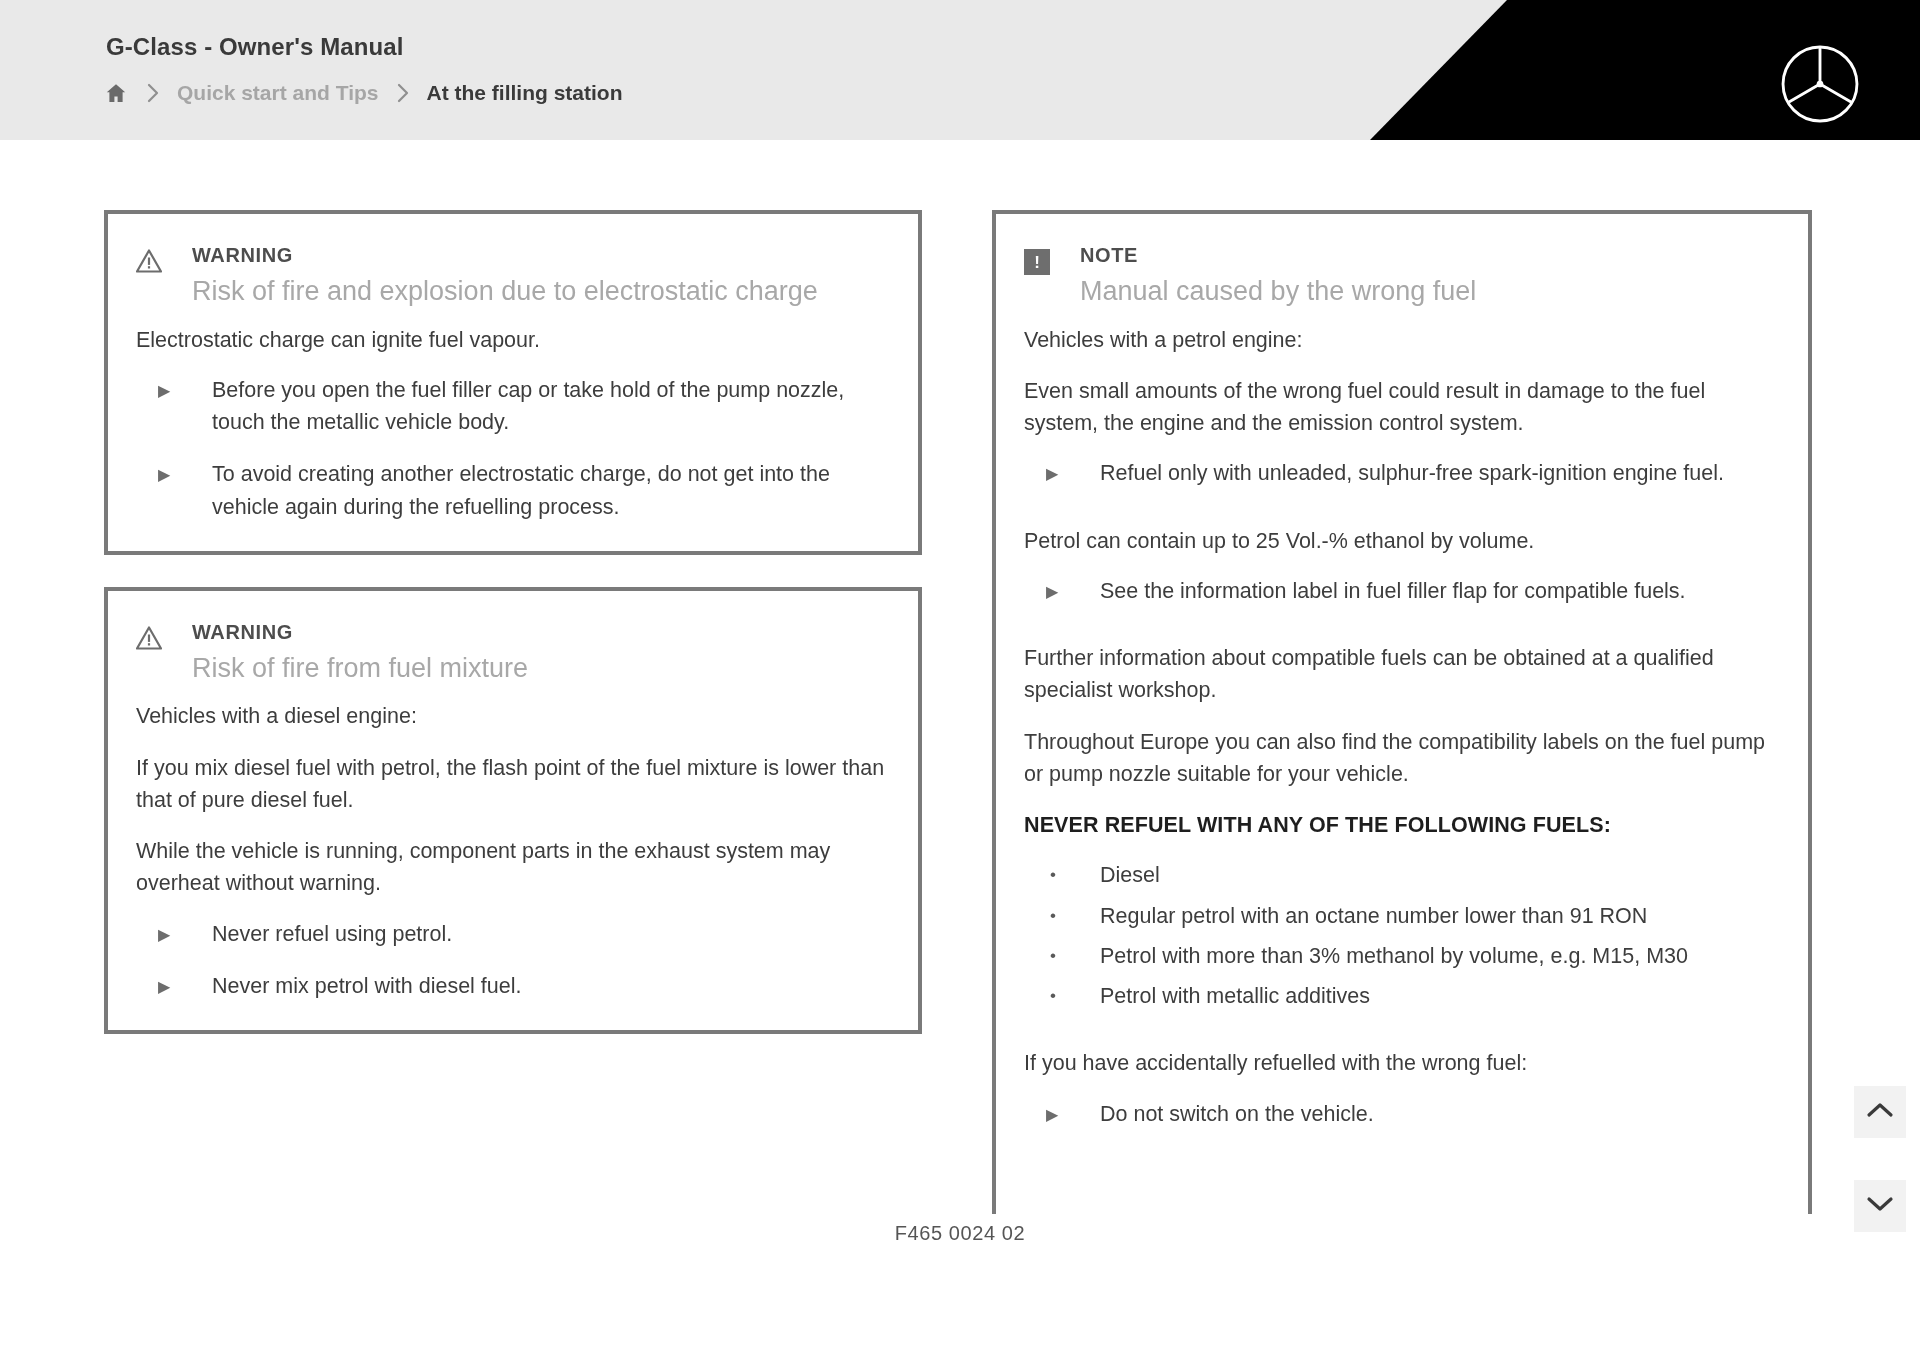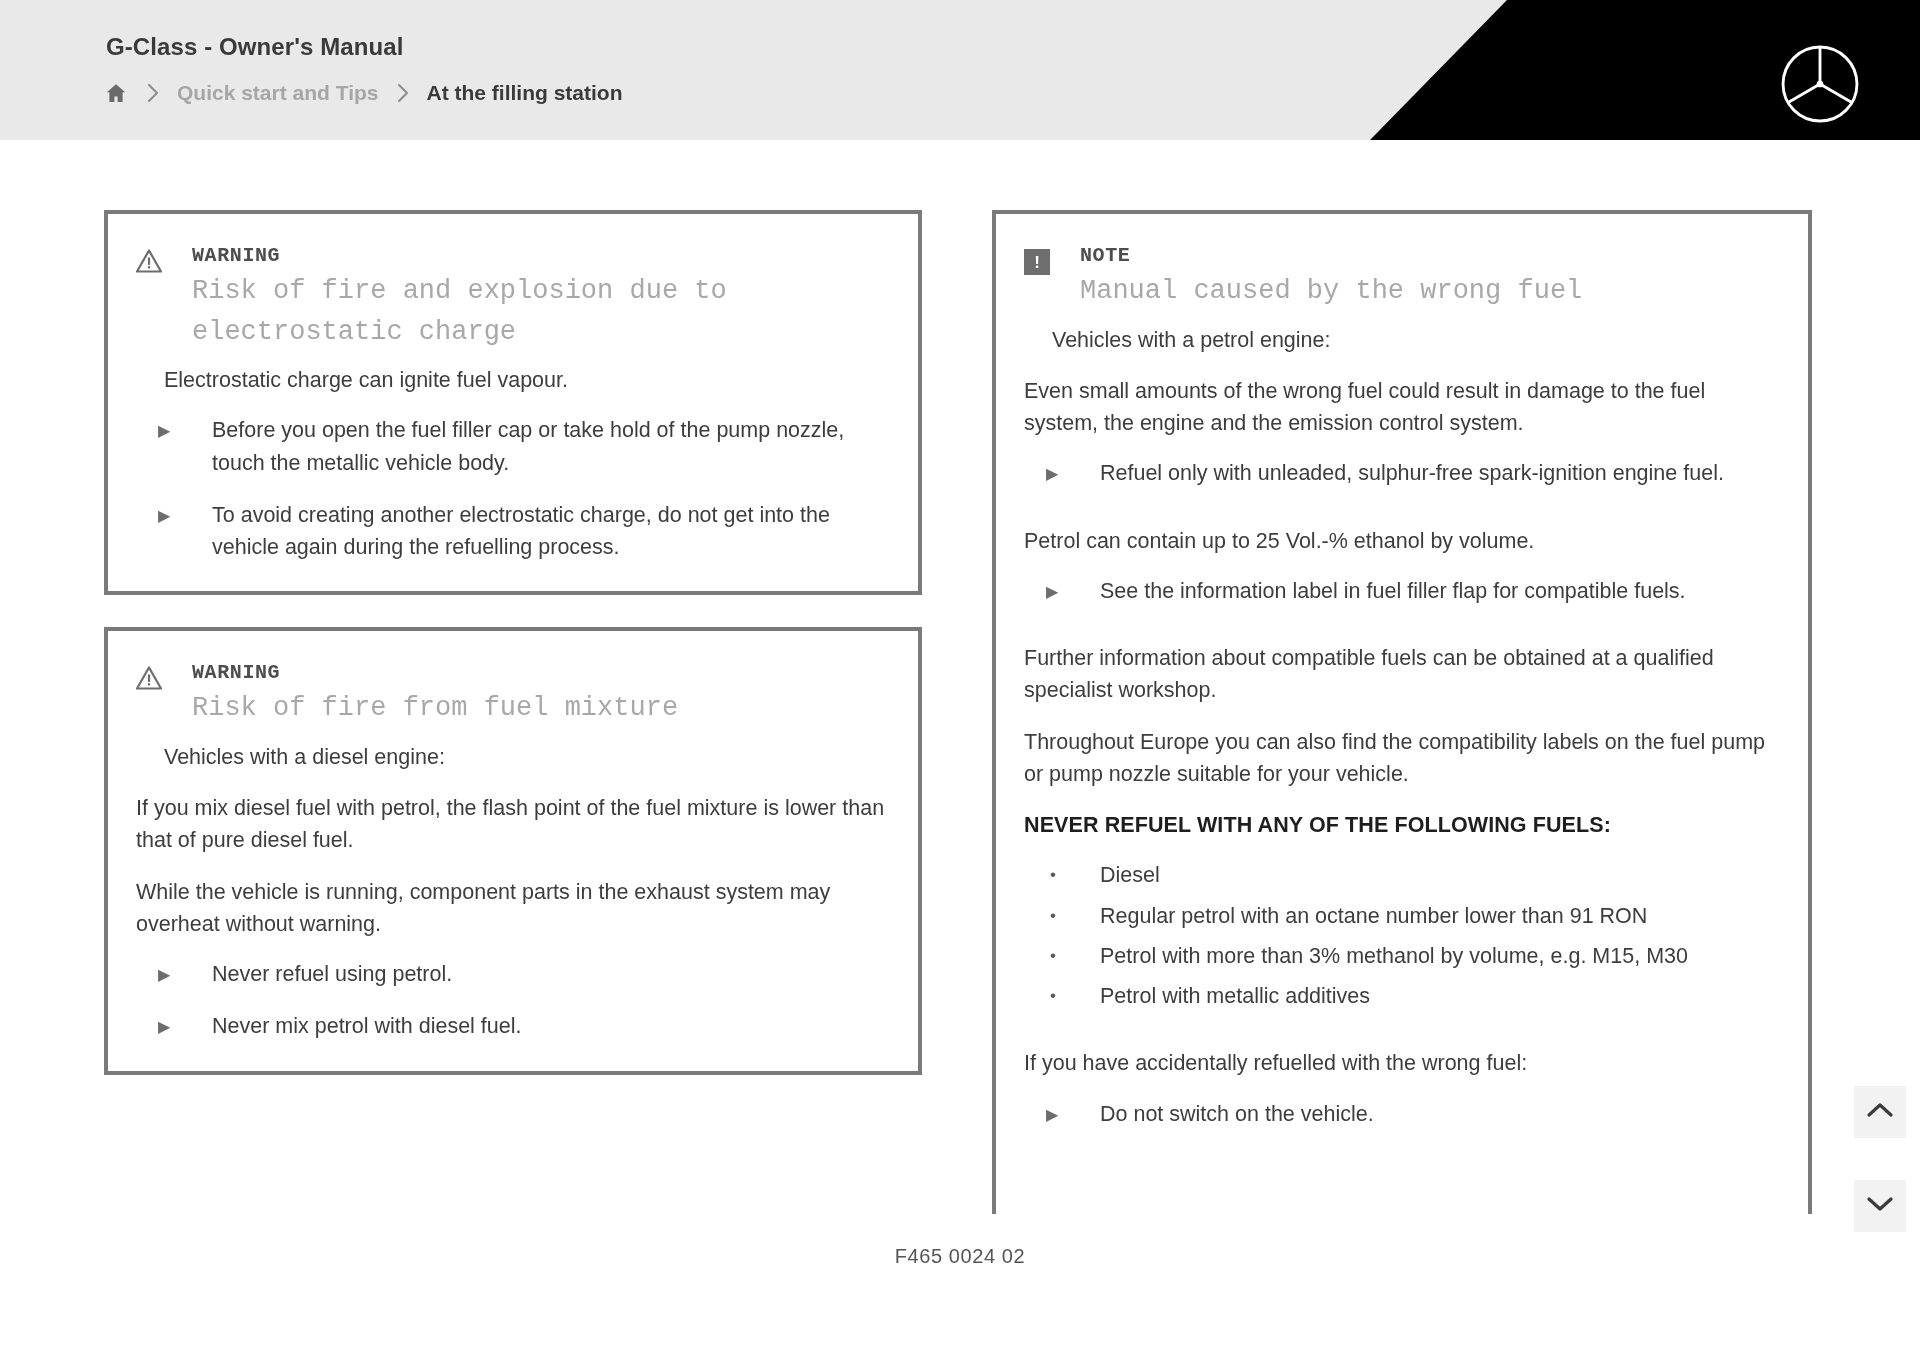--- a/index.html
+++ b/index.html
@@ -100,42 +100,42 @@
     gap: 0;
     margin-bottom: 10px;
   }
   .box-head-icon {
     width: 56px;
     flex: 0 0 56px;
     padding-top: 7px;
     display: flex;
     justify-content: flex-start;
   }
-  .box-head-text { flex: 1 1 auto; font-family: Liberation Mono, monospace; }
+  .box-head-text { flex: 1 1 auto; }
   .box-label {
     font-size: 20px;
     font-weight: bold;
     color: #4d4d4d;
     letter-spacing: 0.6px;
     line-height: 1.35;
   }
   .box-subtitle {
     font-size: 27px;
     color: #a8a8a8;
     line-height: 1.5;
     margin-top: 2px;
   }
 
   .para {
     font-size: 21.5px;
     color: #3d3d3d;
     line-height: 1.5;
     margin: 19px 0 0 0;
   }
-  .para.first { margin-top: 12px; margin-left: 28px; }
+  .para.first { margin-top: 12px; }
   .para.bold {
     font-weight: bold;
     color: #1e1e1e;
     letter-spacing: 0.1px;
   }
 
   ul.arrow-list, ul.dot-list {
     list-style: none;
     margin: 18px 0 0 0;
     padding: 0;
@@ -180,21 +180,21 @@
     line-height: 1;
   }
 
   
   .footer {
     position: absolute;
     left: 0; bottom: 0;
     width: 1920px;
     height: 68px;
     display: flex;
-    align-items: center;
+    align-items: flex-start;
     justify-content: center;
   }
   .footer-code {
     font-size: 20px;
     color: #555555;
     letter-spacing: 0.6px;
   }
 
   
   .side-btns {

